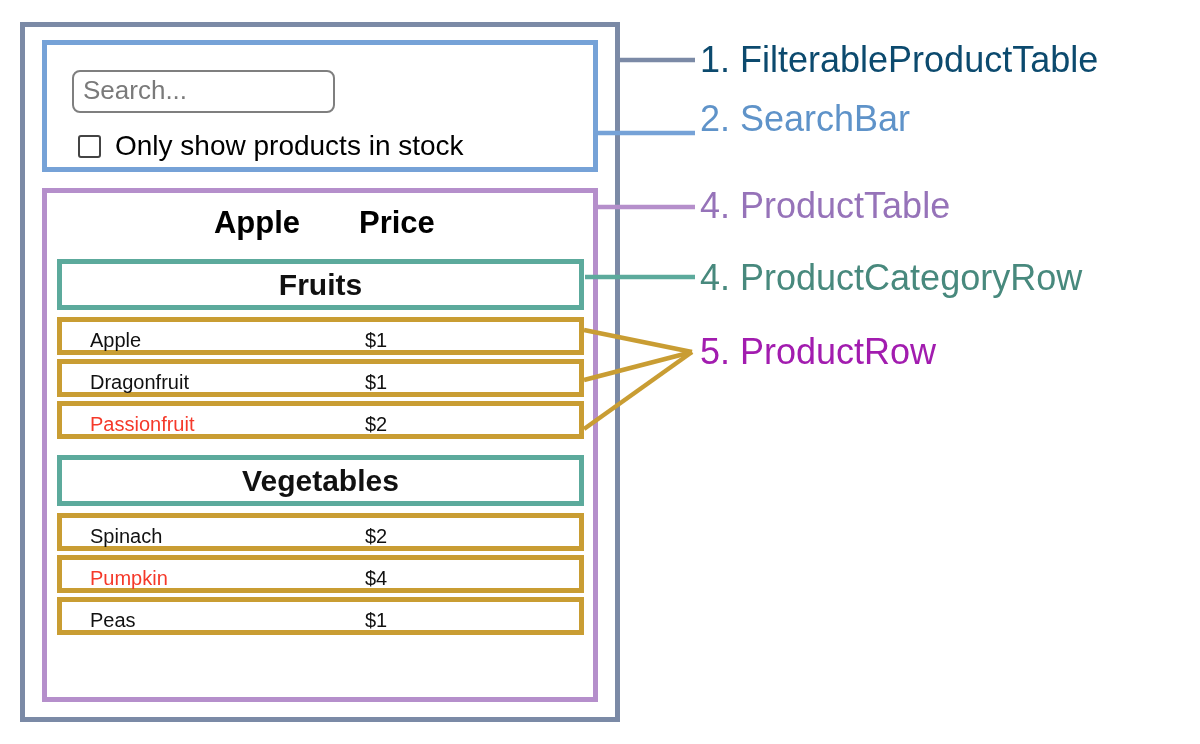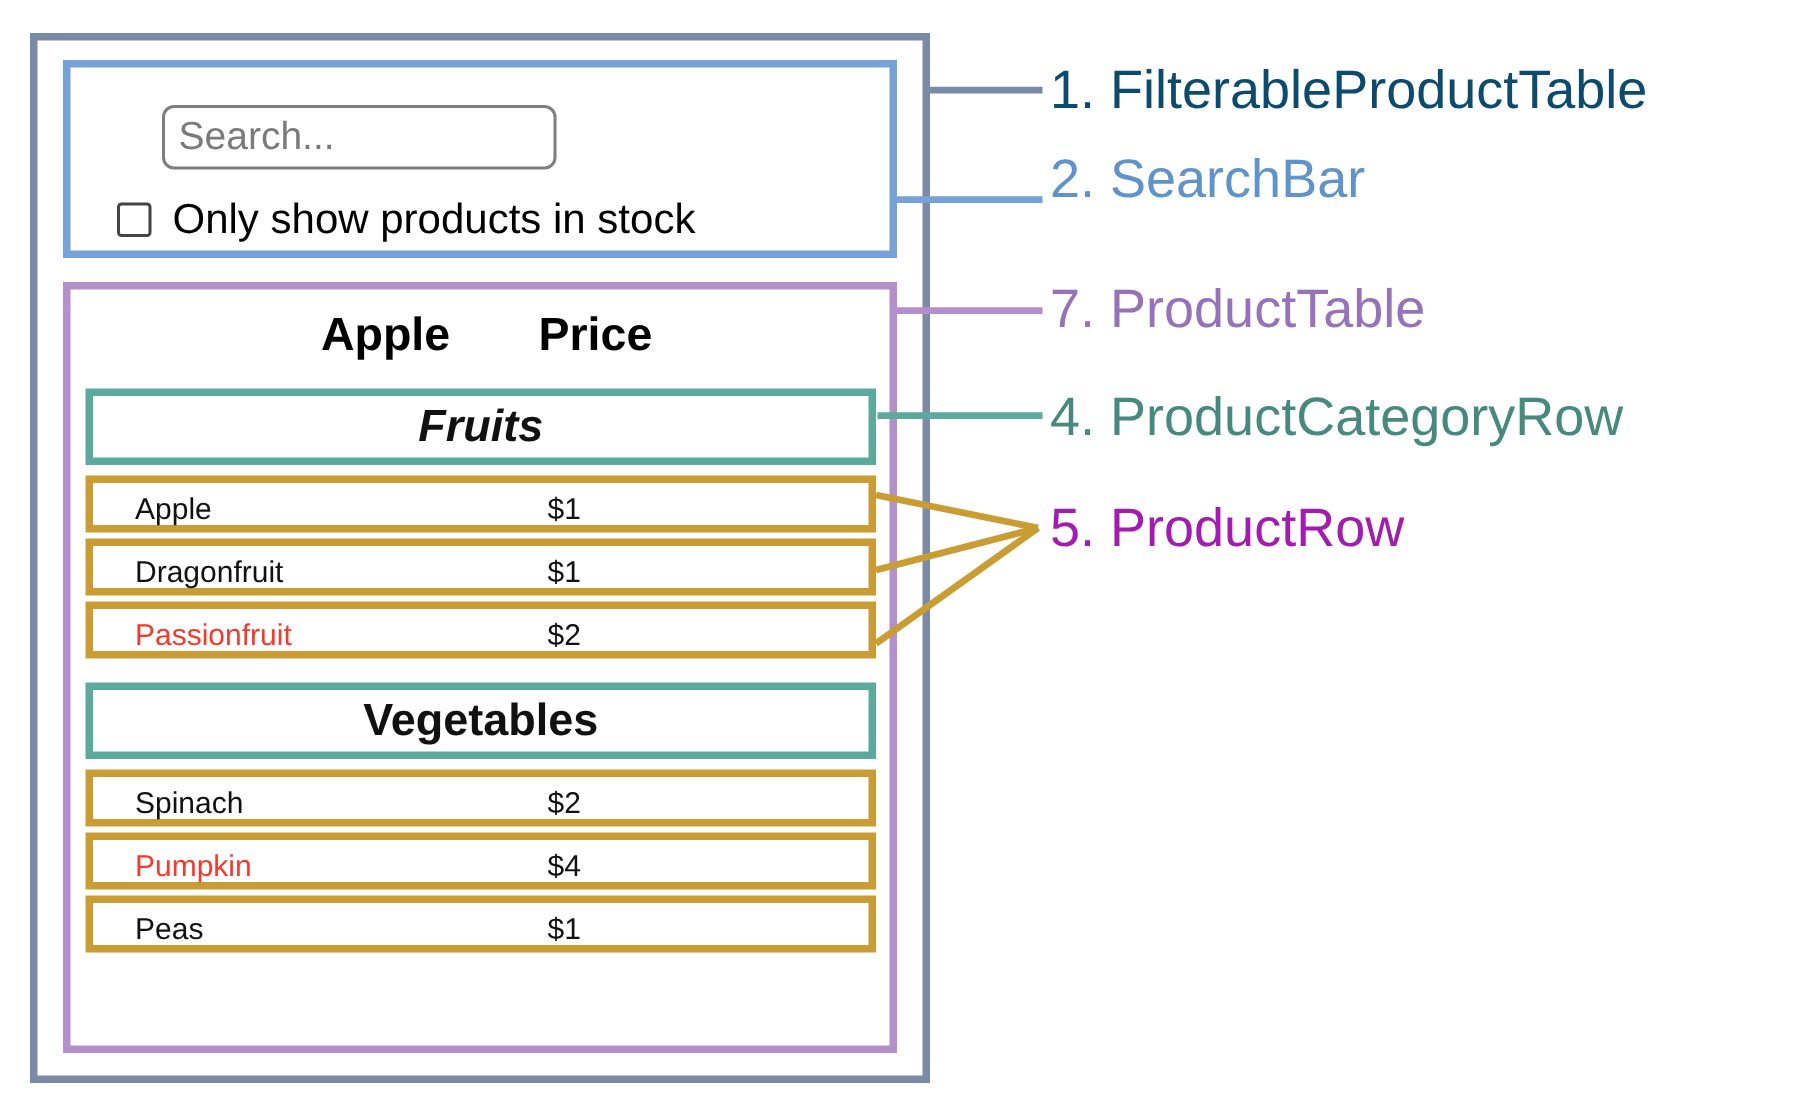--- a/index.html
+++ b/index.html
@@ -35,21 +35,20 @@
     left: 25px; top: 25px;
     width: 263px; height: 43px;
     border: 2px solid #7f7f7f;
     border-radius: 8px;
     padding: 0 24px 2px 9px;
     font-family: "Liberation Sans", sans-serif;
     font-size: 26px;
     color: #333333;
     outline: none;
     background: #ffffff;
-    margin-left: 36px;
   }
   .search-input::placeholder { color: #7a7a7a; opacity: 1; }
   .stock-row {
     position: absolute;
     left: 31px; top: 85px;
     display: flex;
     align-items: center;
     gap: 14px;
     font-size: 28px;
     color: #000000;
@@ -84,21 +83,21 @@
   .category-row {
     margin: 16px 0 0 10px;
     width: 527px; height: 51px;
     border: 5px solid #5caa9c;
     text-align: center;
     line-height: 41px;
     font-weight: bold;
     font-size: 30px;
     background: #ffffff;
   }
-  #table-body > .category-row:first-child { margin-top: 7px; font-style: italic; }
+  #table-body > .category-row:first-child { margin-top: 7px; }
   .product-row {
     position: relative;
     margin: 4px 0 0 10px;
     width: 527px; height: 38px;
     border: 5px solid #c99d33;
     line-height: 37px;
     font-size: 20px;
     background: #ffffff;
   }
   .category-row + .product-row { margin-top: 7px; }
@@ -195,17 +194,17 @@
     <line class="c-blue" x1="598" y1="133" x2="695" y2="133"></line>
     <line class="c-purple" x1="598" y1="207" x2="695" y2="207"></line>
     <line class="c-teal" x1="585" y1="277" x2="695" y2="277"></line>
     <line class="c-gold" x1="584" y1="330" x2="692" y2="352"></line>
     <line class="c-gold" x1="584" y1="380" x2="692" y2="352"></line>
     <line class="c-gold" x1="584" y1="429" x2="692" y2="352"></line>
   </svg>
 
   <div class="legend-item legend-1">1. FilterableProductTable</div>
   <div class="legend-item legend-2">2. SearchBar</div>
-  <div class="legend-item legend-3">7. ProductTable</div>
+  <div class="legend-item legend-3">4. ProductTable</div>
   <div class="legend-item legend-4">4. ProductCategoryRow</div>
   <div class="legend-item legend-5">5. ProductRow</div>
 
 </div>
 
 </body></html>

